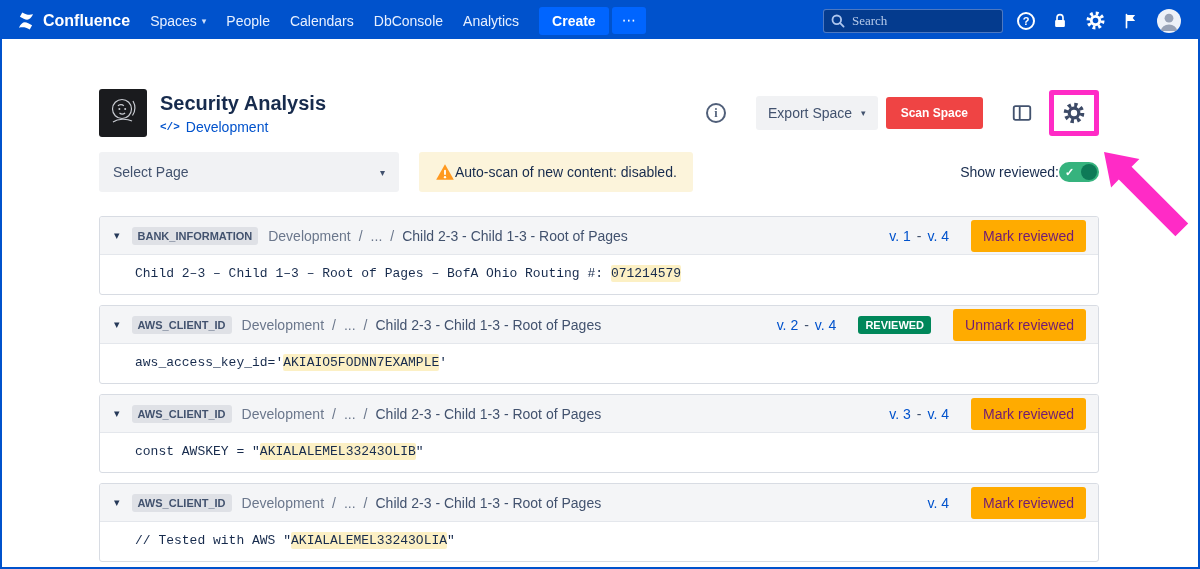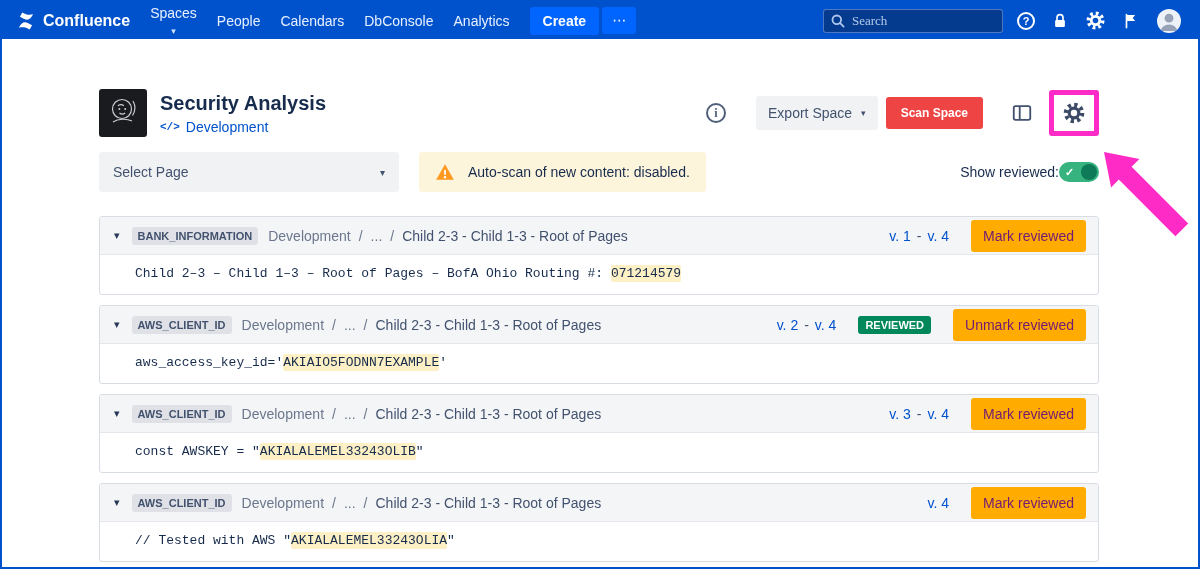--- a/index.html
+++ b/index.html
@@ -6,21 +6,21 @@
   html,body { margin:0; padding:0; }
   body {
     width:1200px; height:569px; overflow:hidden; position:relative;
     background:#fff; border:2px solid #0052CC;
     font-family:"Liberation Sans", sans-serif; color:#172B4D;
   }
 
   
   .topnav { height:37px; background:#0052CC; display:flex; align-items:center; padding:0 12px; }
   .logo { display:flex; align-items:center; gap:7px; color:#fff; font-weight:bold; font-size:16px; padding:0 10px 0 2px; cursor:pointer; }
-  .nav-item { color:#E7F0FF; font-size:14px; padding:6px 10px; display:flex; align-items:center; gap:5px; cursor:pointer; white-space:nowrap;flex-direction:column; }
+  .nav-item { color:#E7F0FF; font-size:14px; padding:6px 10px; display:flex; align-items:center; gap:5px; cursor:pointer; white-space:nowrap; }
   .nav-item .chev { font-size:9px; color:#CFE0FA; }
   .btn-create { background:#0065FF; color:#fff; border:none; border-radius:3px; font-size:14px; font-weight:bold; padding:6px 13px; margin-left:10px; cursor:pointer; font-family:inherit; }
   .btn-more { background:#0065FF; color:#fff; border:none; border-radius:3px; font-size:14px; padding:6px 10px; margin-left:3px; cursor:pointer; line-height:1.1; font-family:inherit; }
   .search-wrap { margin-left:auto; position:relative; width:180px; height:24px; margin-right:14px;font-family:Liberation Serif, serif; }
   .search-wrap svg { position:absolute; left:7px; top:4px; pointer-events:none; }
   .search-input { width:100%; height:100%; background:rgba(9,30,66,0.45); border:1px solid rgba(166,197,255,0.45); border-radius:3px; color:#fff; padding:0 8px 0 28px; font-size:13px; font-family:inherit; }
   .search-input::placeholder { color:rgba(222,235,255,0.8); }
   .nav-icons { display:flex; align-items:center; gap:16px; padding-right:4px; }
   .nav-icon { display:flex; align-items:center; cursor:pointer; color:#fff; }
   .help-badge { width:18px; height:18px; border:2px solid #fff; border-radius:50%; color:#fff; font-size:11px; font-weight:bold; display:flex; align-items:center; justify-content:center; }
@@ -45,21 +45,21 @@
   .panel-btn { color:#42526E; display:flex; cursor:pointer; padding:4px; }
   .annotation-box { border:5px solid #FF2BC6; border-radius:3px; padding:6px 8px; display:flex; align-items:center; margin-left:4px; }
   .gear-btn { color:#3C4A66; display:flex; cursor:pointer; }
 
   .annotation-arrow { position:absolute; left:1102px; top:150px; pointer-events:none; z-index:20; }
 
   
   .controls-row { display:flex; align-items:center; margin-top:15px; }
   .select-page { width:300px; height:40px; background:#F1F2F4; border-radius:3px; display:flex; align-items:center; justify-content:space-between; padding:0 14px; font-size:14px; color:#42526E; cursor:pointer; }
   .select-page .chev { font-size:10px; }
-  .warn-banner { margin-left:20px; height:40px; background:#FCF4DB; border-radius:3px; display:flex; align-items:center; gap:13px; padding:0 16px; font-size:14px; color:#172B4D; }
+  .warn-banner { margin-left:20px; height:40px; background:#FCF4DB; border-radius:3px; display:flex; align-items:center; padding:0 16px; font-size:14px; color:#172B4D; }
   .show-reviewed { margin-left:auto; display:flex; align-items:center; gap:0; font-size:14px; color:#172B4D; }
   .toggle { width:40px; height:20px; background:#36B37E; border-radius:10px; position:relative; cursor:pointer; display:flex; align-items:center; flex:none; }
   .toggle .tick { color:#fff; font-size:11px; font-weight:bold; margin-left:6px; line-height:1; }
   .toggle .knob { position:absolute; right:2px; top:2px; width:16px; height:16px; border-radius:50%; background:#0E7A57; }
 
   
   .findings { margin-top:24px; }
   .card { border:1px solid #D8DCE3; border-radius:3px; margin-bottom:10px; background:#fff; overflow:hidden; }
   .card-head { background:#F4F5F7; height:38px; display:flex; align-items:center; padding:0 12px; gap:10px; border-bottom:1px solid #E4E7EC; }
   .chev-btn { color:#253858; font-size:11px; cursor:pointer; padding:0 2px; }

